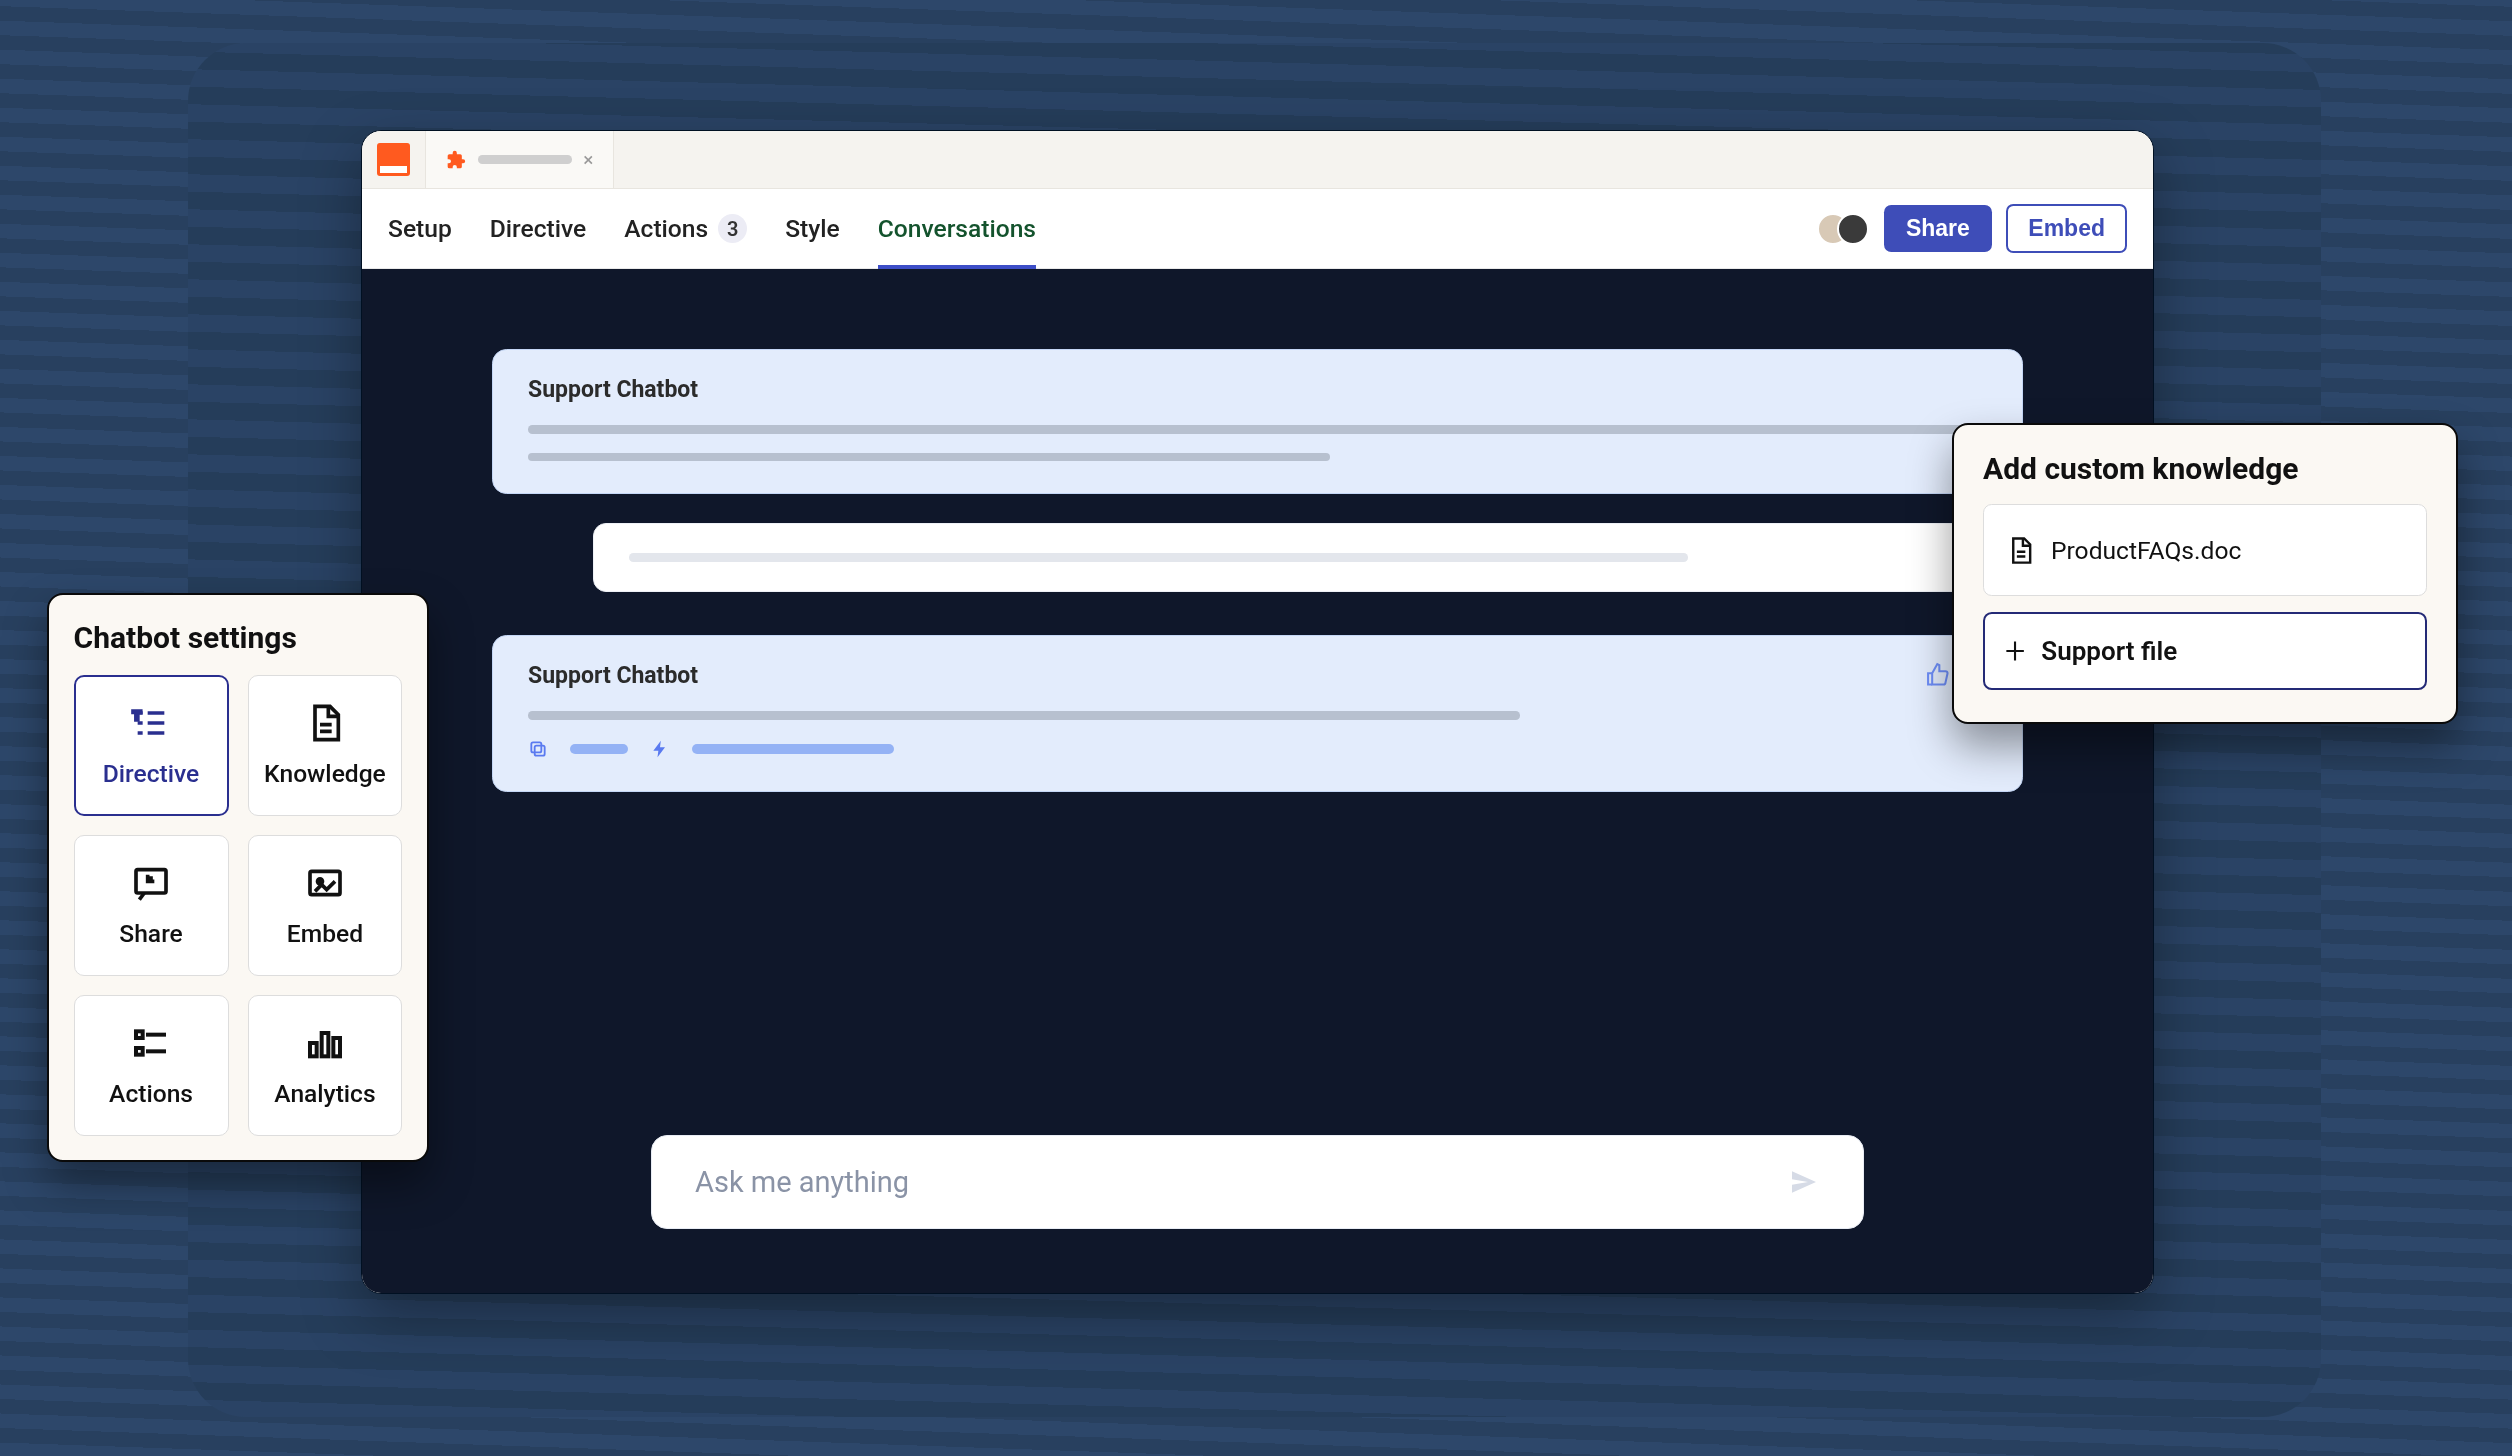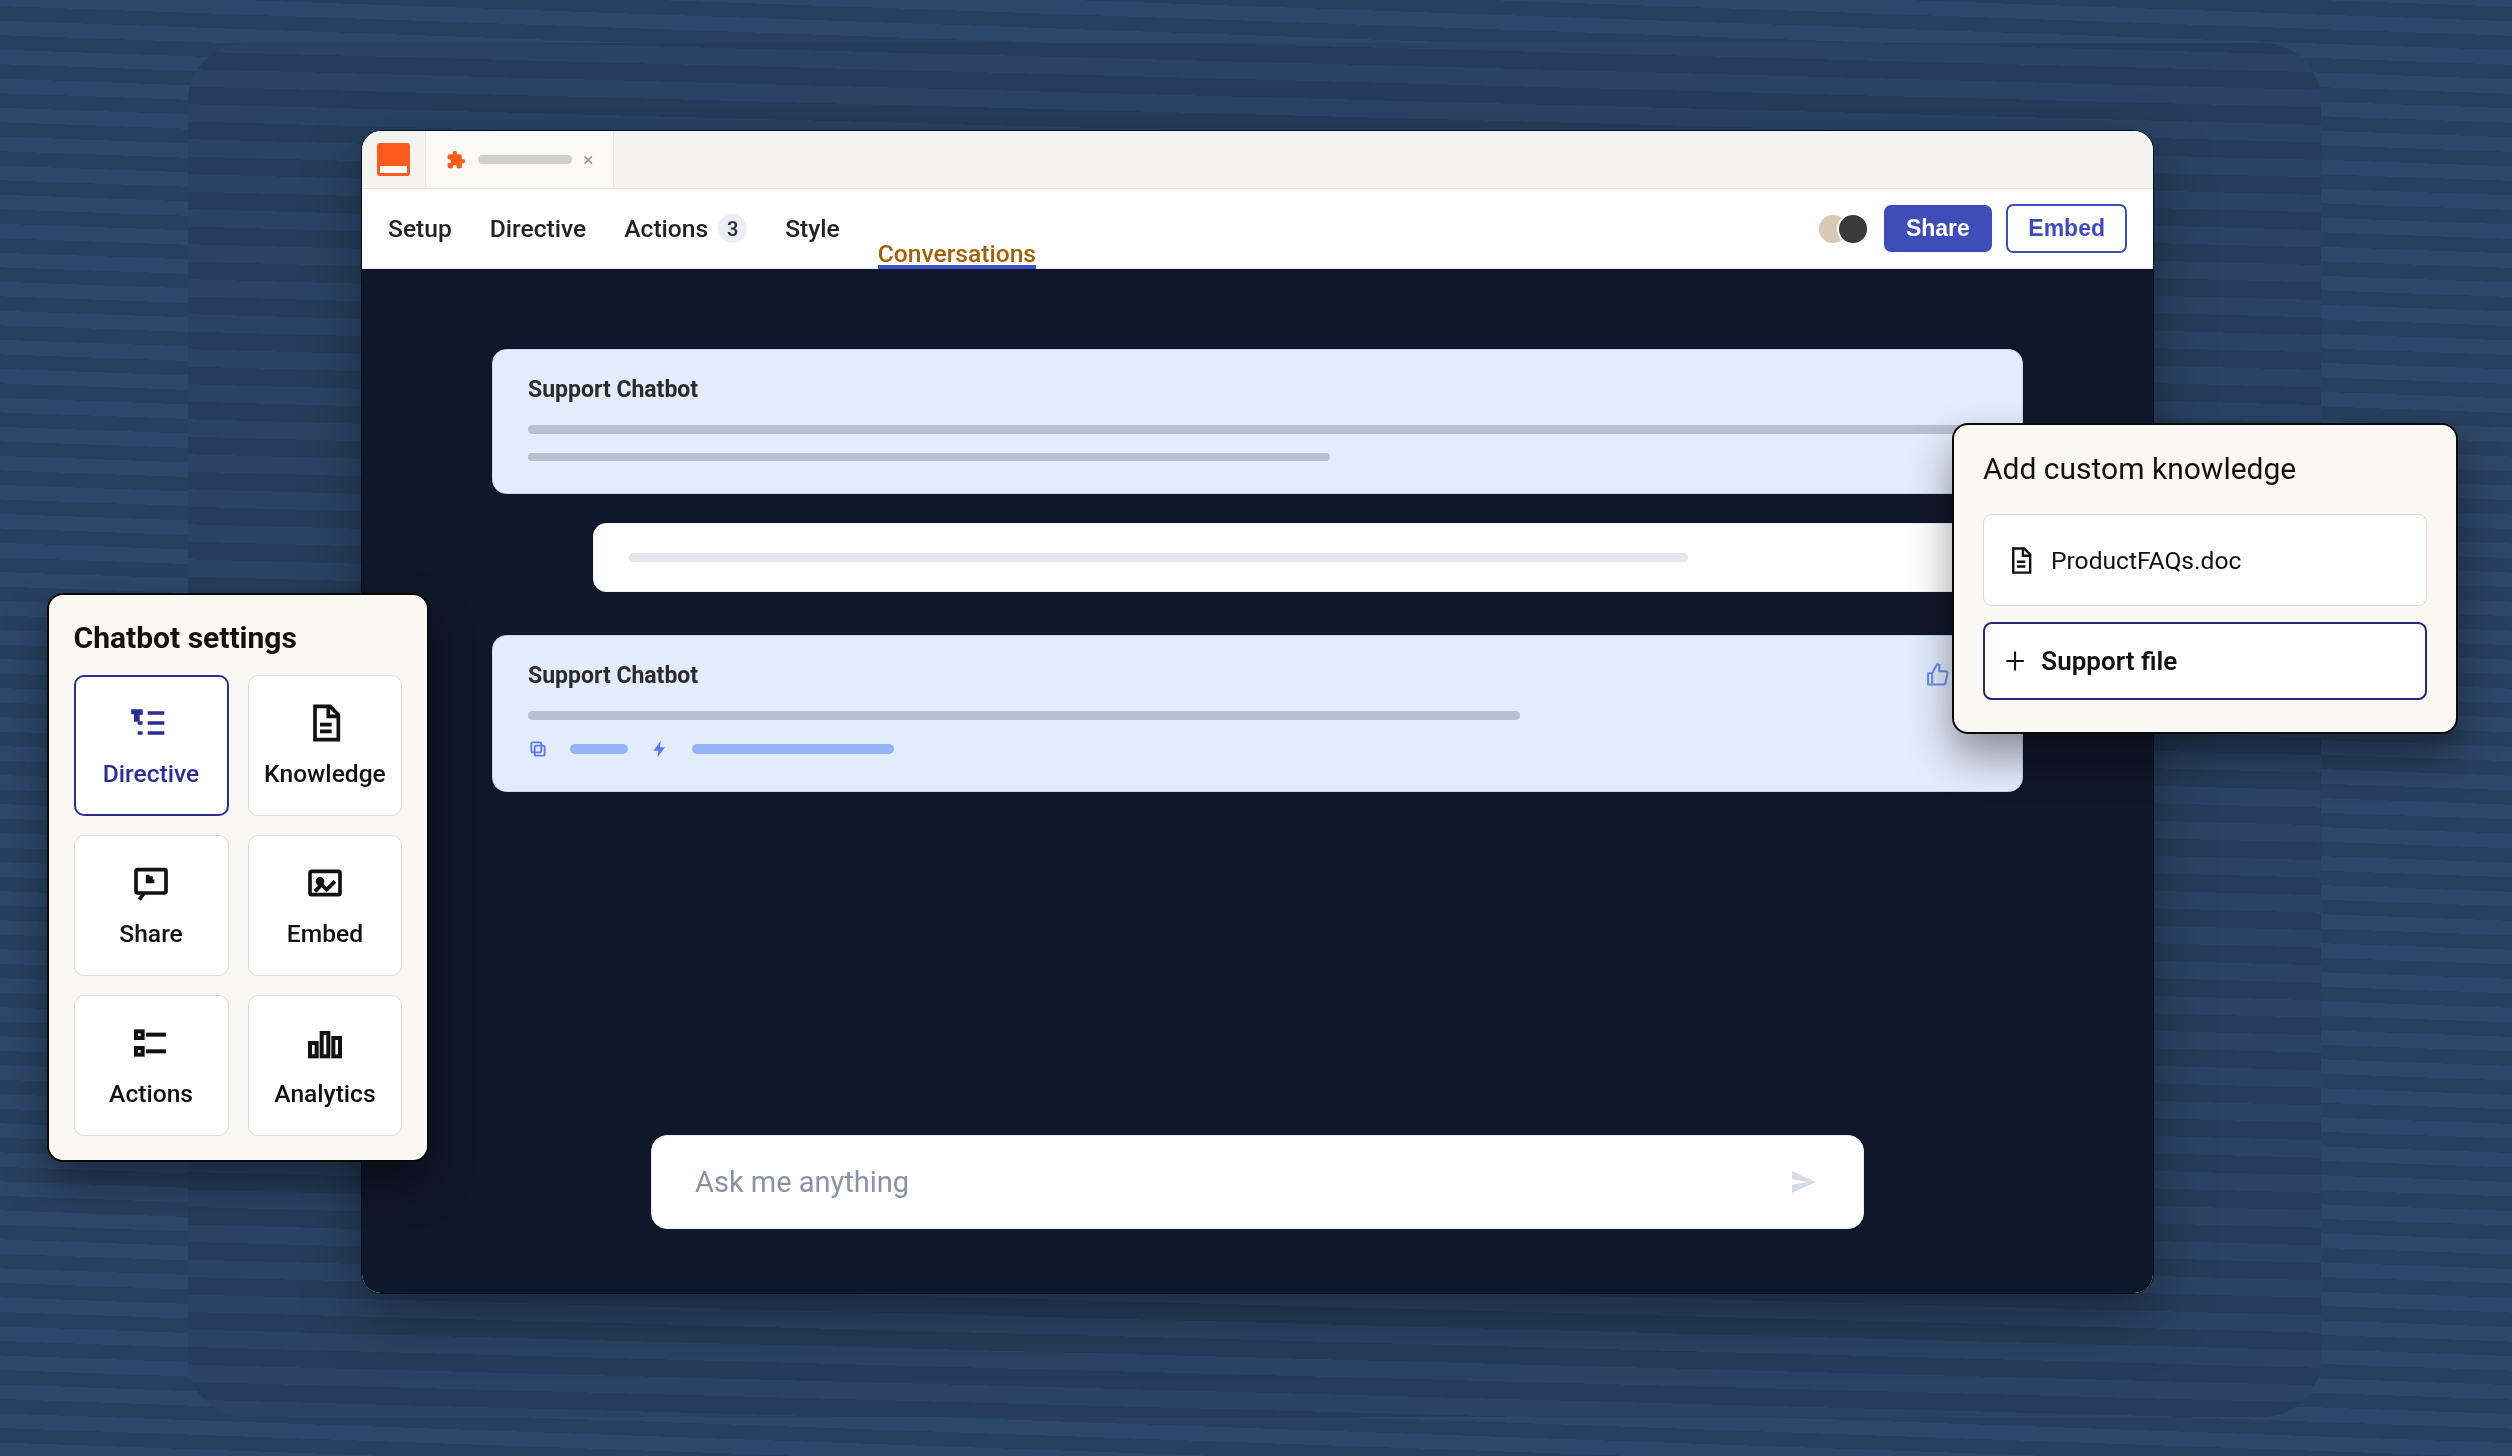--- a/index.html
+++ b/index.html
@@ -90,21 +90,21 @@
     border-bottom:0.7px solid #e9e9e9;
     display:flex;align-items:center;justify-content:space-between;
     padding: 0 26px;
   }
   .nav-tabs { display:flex;gap:38px;align-items:center;height:100%;}
   .nav-tab {
     font-size:24.6px;color:#222;font-weight:500;
     height:100%;display:flex;align-items:center;gap:10px;
     position:relative;
   }
-  .nav-tab.active { color:#a16207;align-items:flex-end; }
+  .nav-tab.active { color:#14532d; }
   .nav-tab.active::after{
     content:"";position:absolute;left:0;right:0;bottom:-0.7px;height:3.6px;background:#3d4ec7;
   }
   .badge {
     background:#ececf5;color:#333;border-radius:50%;
     width:29px;height:29px;display:flex;align-items:center;justify-content:center;
     font-size:20px;font-weight:600;
   }
   .nav-right{display:flex;align-items:center;gap:14.5px;}
   .avatars{display:flex;}
@@ -180,21 +180,21 @@
   .right-card{
     position:absolute;
     right:54px; top:423px;
     width:506px;
     background:#fbf8f3;
     border:2.2px solid #0a0a0a;
     border-radius:16px;
     padding:26px 29px 32px 29px;
     box-shadow: 0 22px 43px rgba(0,0,0,0.4);
   }
-  .right-card h3{font-size:30px;font-weight:400;color:#111;margin-bottom:28px;}
+  .right-card h3{font-size:30px;font-weight:700;color:#111;margin-bottom:18px;}
   .file-row{
     background:#fff;border:1.4px solid #ddd;border-radius:8.7px;
     height:92px;display:flex;align-items:center;gap:16px;padding:0 22px;
     font-size:24.6px;color:#111;margin-bottom:16px;
   }
   .upload-row{
     background:#fff;border:2.2px solid #242a76;border-radius:8.7px;
     height:78px;display:flex;align-items:center;gap:16px;padding:0 20px;
     font-size:26px;font-weight:600;color:#111;
   }

